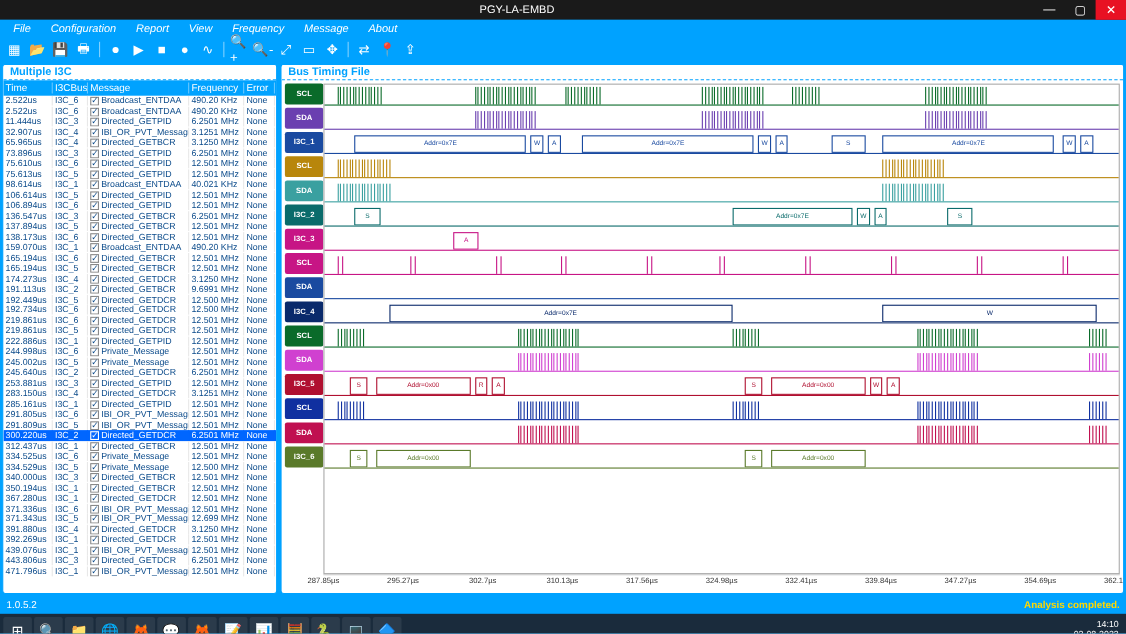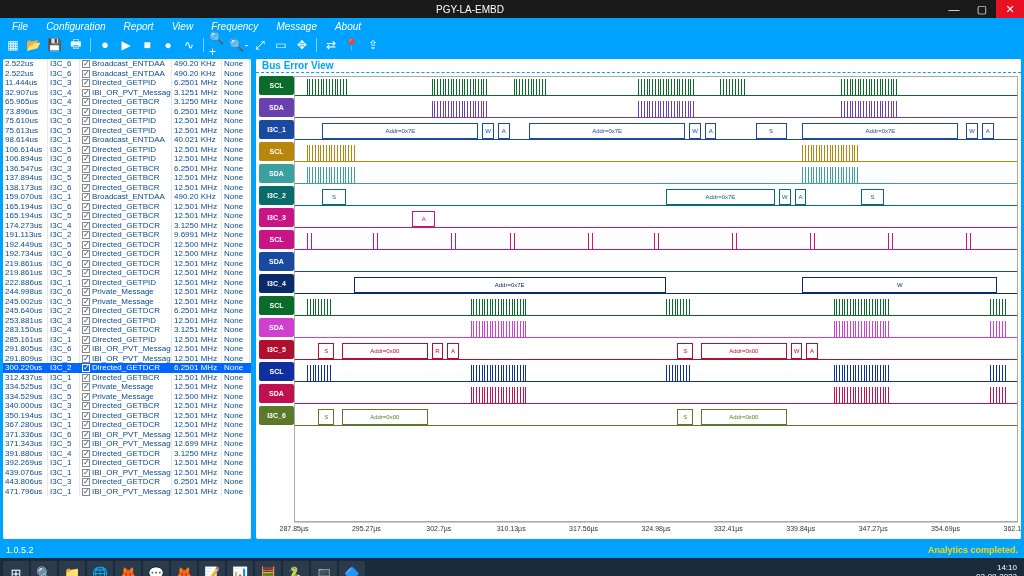--- a/index.html
+++ b/index.html
@@ -87,20 +87,28 @@
     <div class="tb">▭</div>
     <div class="tb">✥</div>
     <div class="sep"></div>
     <div class="tb">⇄</div>
     <div class="tb">📍</div>
     <div class="tb">⇪</div>
   </div>
 
 <div class="content">
   <div class="panel left">
+    <div class="panel-title">Multiple I3C</div>
+    <div class="table-head" id="thead">
+        <div class="th c-time">Time</div>
+        <div class="th c-bus">I3CBus</div>
+        <div class="th c-msg">Message</div>
+        <div class="th c-freq">Frequency</div>
+        <div class="th c-err">Error</div>
+      </div>
     <div class="tbody" id="tbody">
         <div class="row">
           <div class="cell c-time">2.522us</div>
           <div class="cell c-bus">I3C_6</div>
           <div class="cell c-msg"><span class="chk"></span>Broadcast_ENTDAA</div>
           <div class="cell c-freq">490.20 KHz</div>
           <div class="cell c-err">None</div>
         </div>
         <div class="row">
           <div class="cell c-time">2.522us</div>
@@ -413,21 +421,21 @@
         <div class="row">
           <div class="cell c-time">471.796us</div>
           <div class="cell c-bus">I3C_1</div>
           <div class="cell c-msg"><span class="chk"></span>IBI_OR_PVT_Message</div>
           <div class="cell c-freq">12.501 MHz</div>
           <div class="cell c-err">None</div>
         </div>
       </div>
   </div>
   <div class="panel right">
-    <div class="panel-title">Bus Error View</div>
+    <div class="panel-title">Bus Timing File</div>
     <div class="timing">
       <div class="waves">
         <div class="labels" id="labels">
             <div class="lbl" style="background: rgb(10, 107, 42);">SCL</div>
             <div class="lbl" style="background: rgb(106, 63, 176);">SDA</div>
             <div class="lbl" style="background: rgb(26, 74, 160);">I3C_1</div>
             <div class="lbl" style="background: rgb(184, 134, 11);">SCL</div>
             <div class="lbl" style="background: rgb(58, 160, 160);">SDA</div>
             <div class="lbl" style="background: rgb(10, 107, 107);">I3C_2</div>
             <div class="lbl" style="background: rgb(199, 21, 133);">I3C_3</div>
@@ -1101,21 +1109,21 @@
           <span style="left: 90%;">354.69µs</span>
           <span style="left: 100%;">362.12µs</span>
         </div>
     </div>
   </div>
 </div>
 
 <div class="statusbar">
   <span class="ver">1.0.5.2</span>
   <span class="spacer"></span>
-  <span class="done">Analytics completed.</span>
+  <span class="done">Analysis completed.</span>
 </div>
 
 <div class="taskbar" id="taskbar">
   <div class="ti">⊞</div>
     <div class="ti">🔍</div>
     <div class="ti">📁</div>
     <div class="ti">🌐</div>
     <div class="ti">🦊</div>
     <div class="ti">💬</div>
     <div class="ti">🦊</div>

